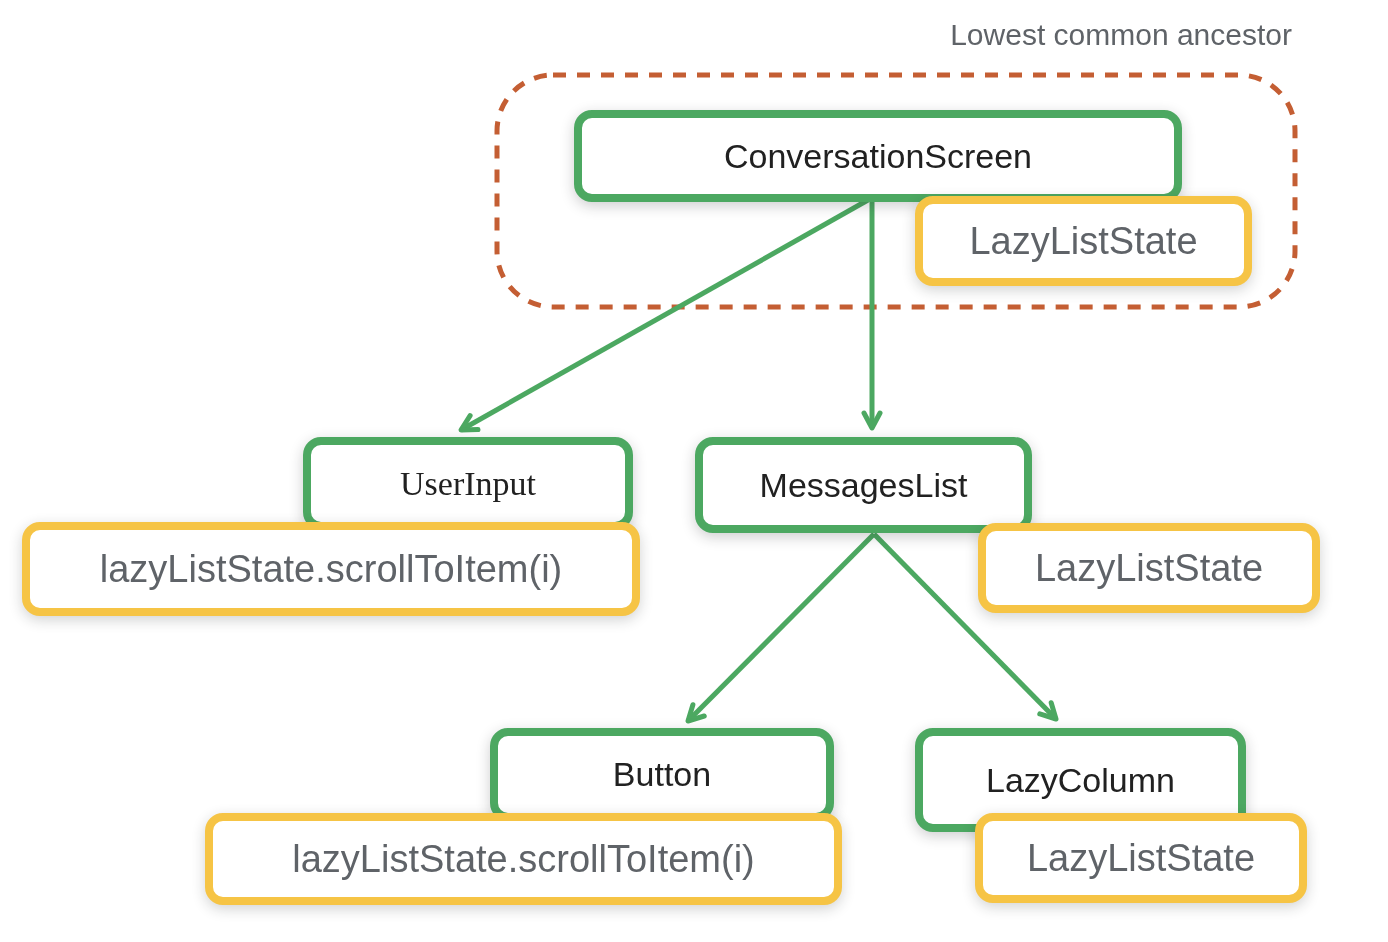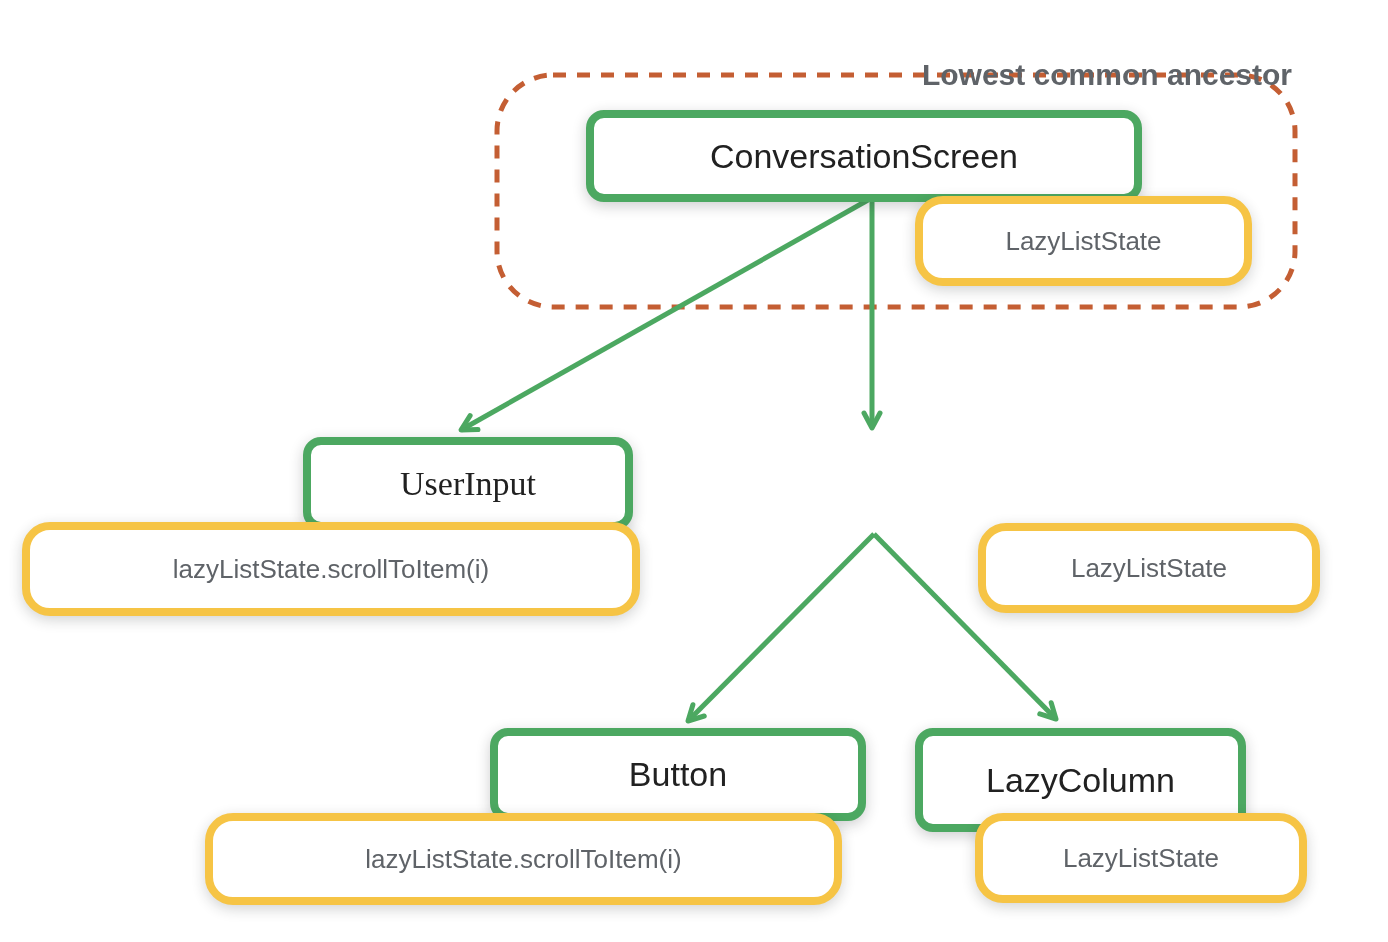--- a/index.html
+++ b/index.html
@@ -54,43 +54,42 @@
     color:var(--node-text);
     box-shadow:0 4px 14px rgba(32,33,36,0.22);
     white-space:nowrap;
   }
   .state{
     position:absolute;
     z-index:3;
     box-sizing:border-box;
     background:var(--box-bg);
     border:8px solid var(--state-border);
-    border-radius:28px;
+    border-radius:18px;
     display:flex;align-items:center;justify-content:center;
-    font-size:26px;
+    font-size:38px;
     color:var(--state-text);
     box-shadow:0 4px 14px rgba(32,33,36,0.20);
     white-space:nowrap;
   }
   .ancestor-label{
     position:absolute;
     z-index:2;
     top:18px;
     right:96px;
     font-size:30px;
-    font-weight:bold;
+    font-weight:normal;
     color:var(--label-text);
     white-space:nowrap;
-    margin-top:40px;
   }
   
-  .n-conversation{left:586px;top:110px;width:556px;height:92px;text-align:right;}
+  .n-conversation{left:574px;top:110px;width:608px;height:92px;text-align:right;}
   .n-userinput{left:303px;top:437px;width:330px;height:93px;font-family:Liberation Serif, serif;}
   .n-messageslist{left:695px;top:437px;width:337px;height:96px;}
-  .n-button{left:490px;top:728px;width:376px;height:93px;}
+  .n-button{left:490px;top:728px;width:344px;height:93px;}
   .n-lazycolumn{left:915px;top:728px;width:331px;height:104px;}
   
   .s-hoisted{left:915px;top:196px;width:337px;height:90px;}
   .s-userinput{left:22px;top:522px;width:618px;height:94px;}
   .s-messageslist{left:978px;top:523px;width:342px;height:90px;}
   .s-button{left:205px;top:813px;width:637px;height:92px;}
   .s-lazycolumn{left:975px;top:813px;width:332px;height:90px;}
 </style>
 </head>
 <body>
@@ -111,20 +110,21 @@
   </svg>
 
   <div class="ancestor-label">Lowest common ancestor</div>
 
   <div class="node n-conversation">ConversationScreen</div>
   <div class="state s-hoisted">LazyListState</div>
 
   <div class="node n-userinput">UserInput</div>
   <div class="state s-userinput">lazyListState.scrollToItem(i)</div>
 
+  <div class="node n-messageslist">MessagesList</div>
   <div class="state s-messageslist">LazyListState</div>
 
   <div class="node n-button">Button</div>
   <div class="state s-button">lazyListState.scrollToItem(i)</div>
 
   <div class="node n-lazycolumn">LazyColumn</div>
   <div class="state s-lazycolumn">LazyListState</div>
 
 </div>
 

